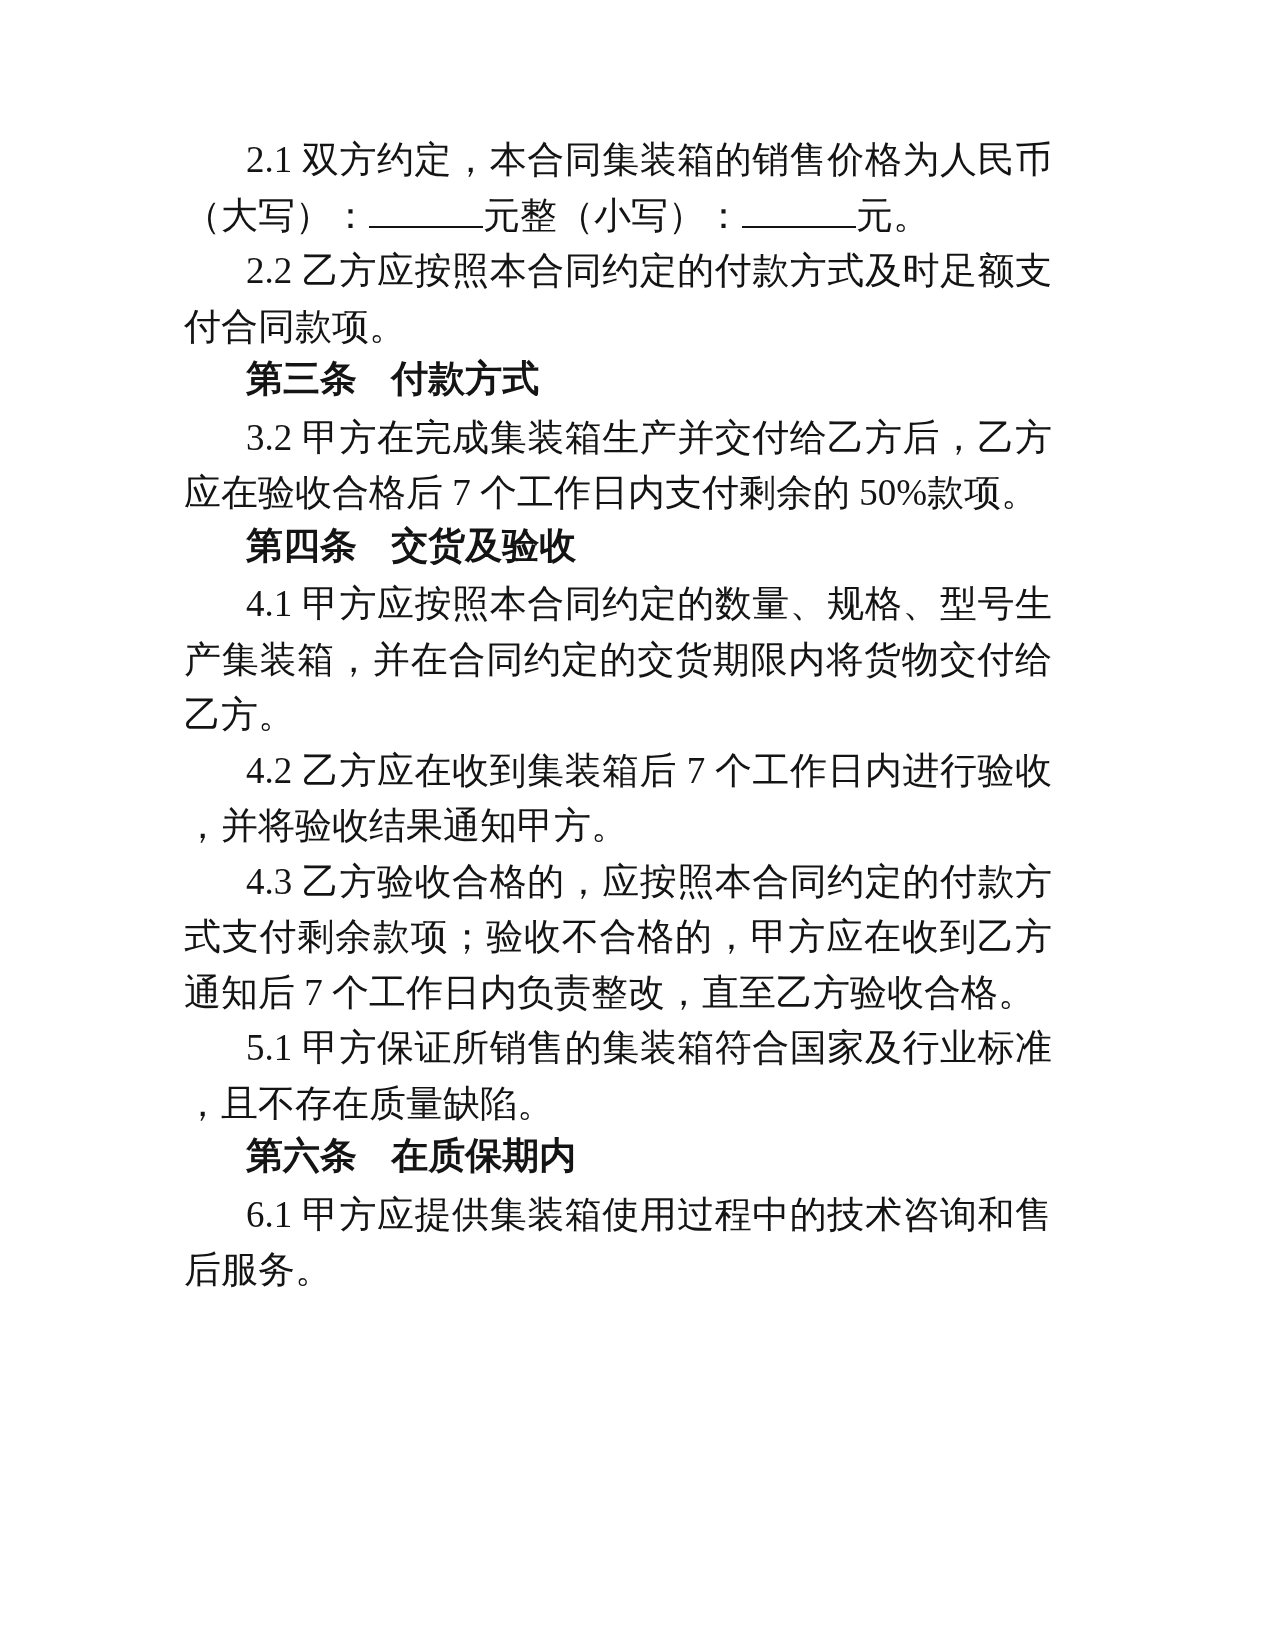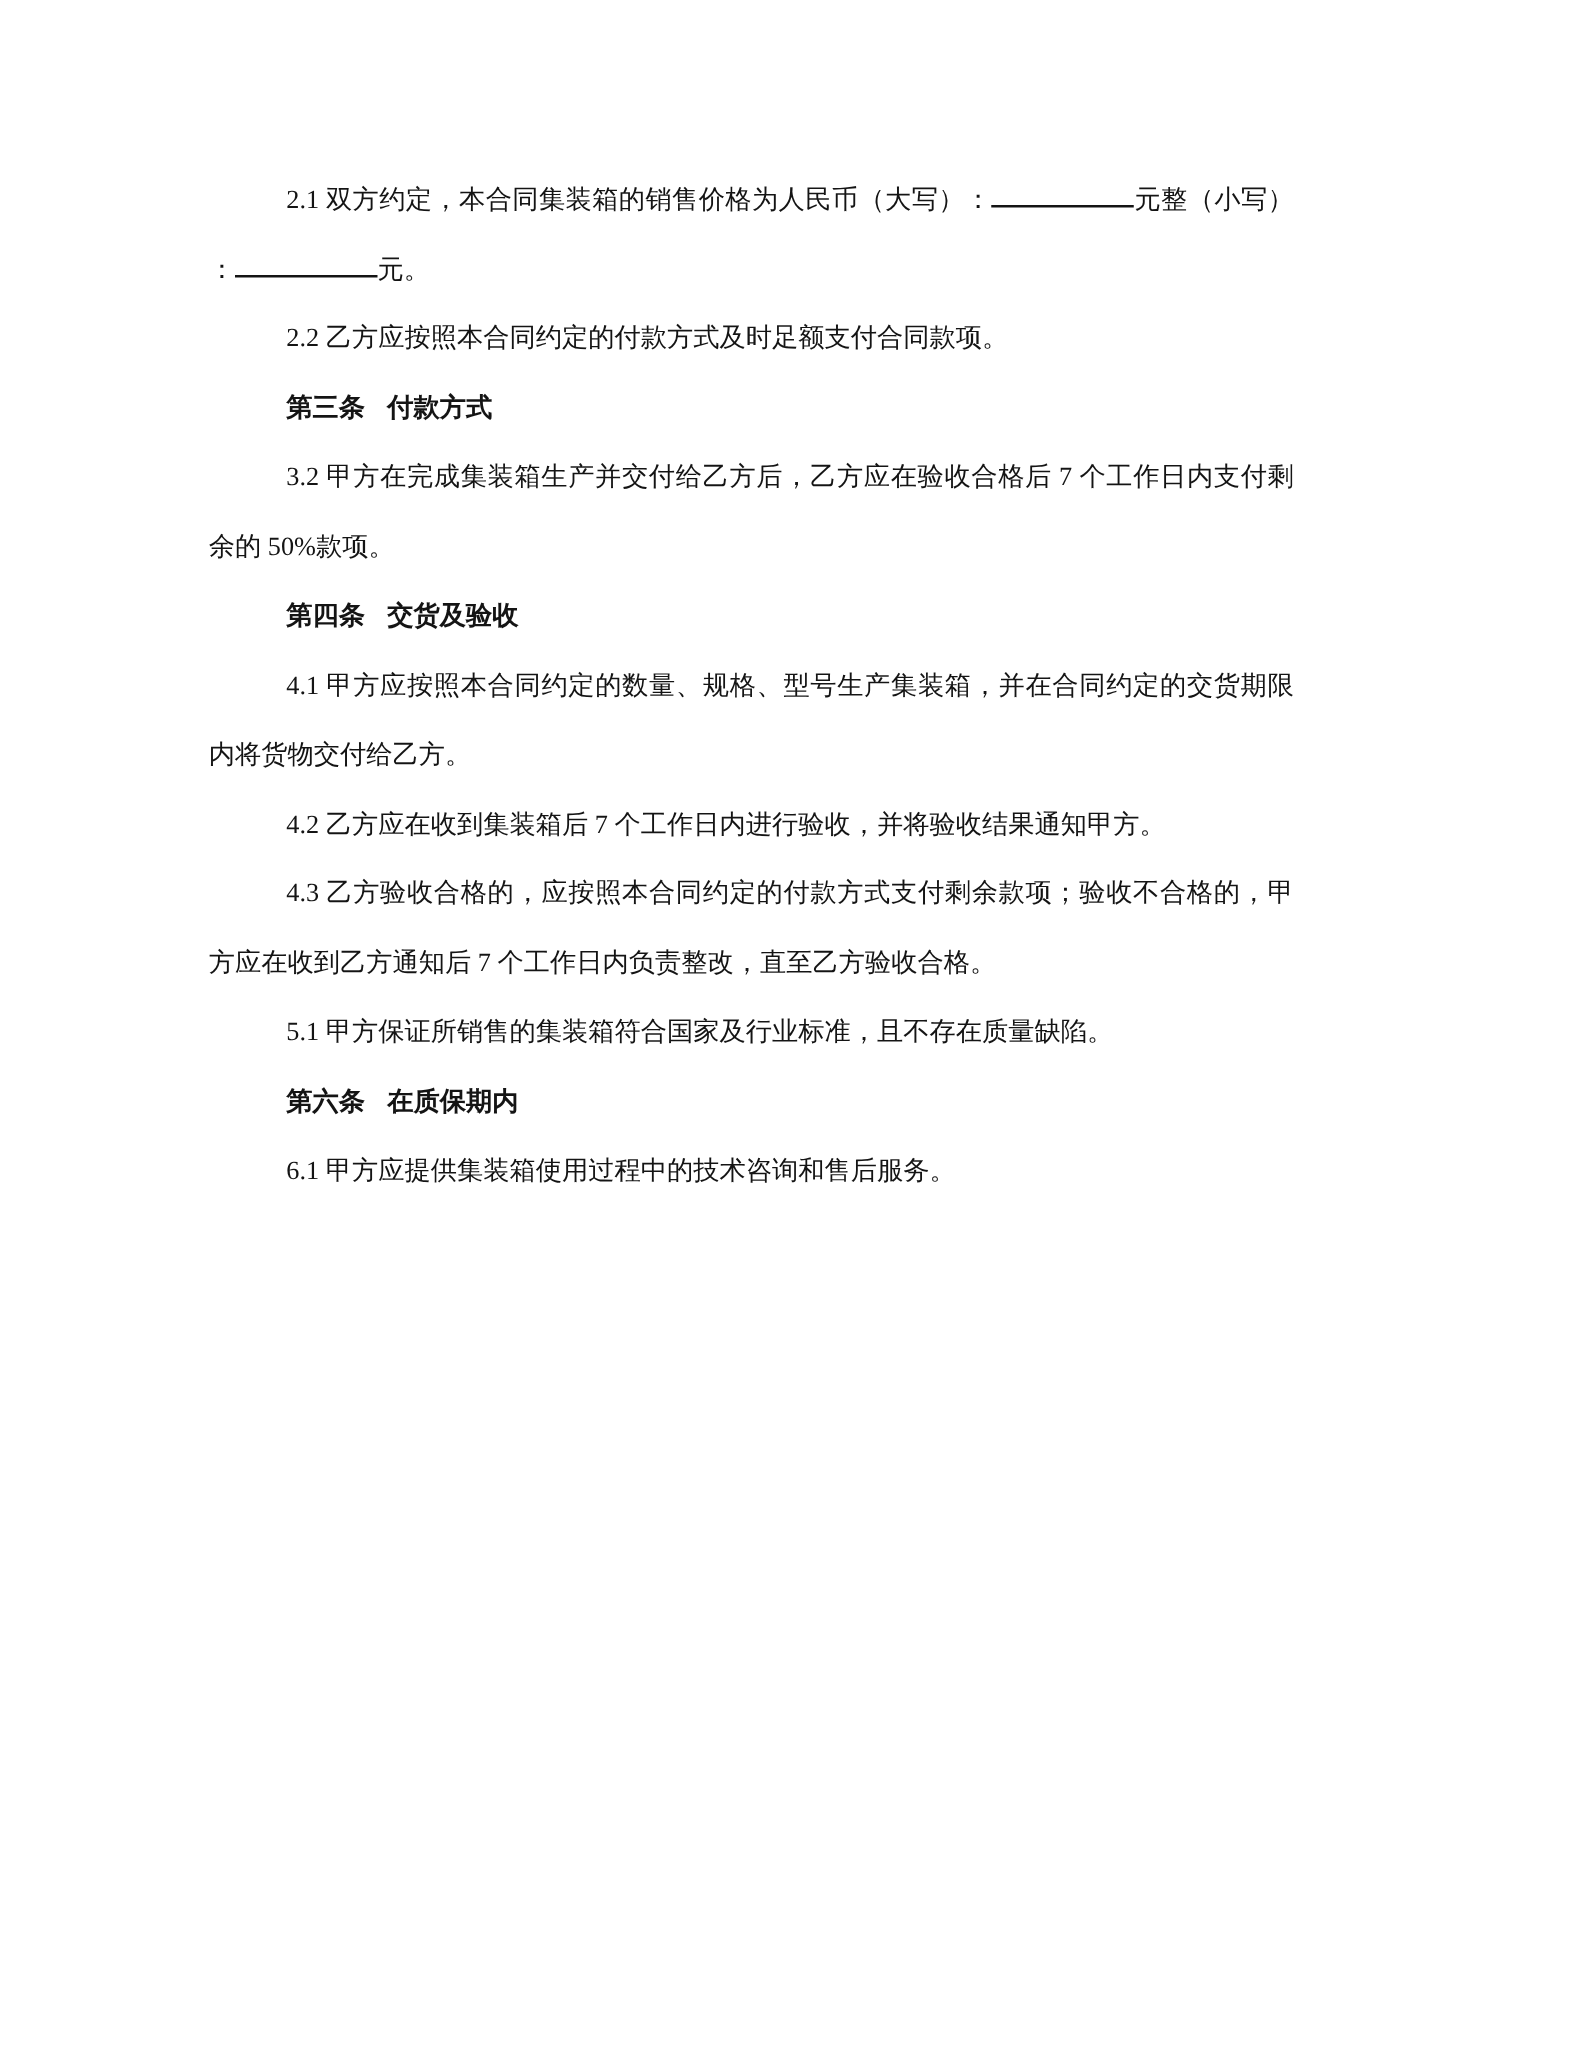--- a/index.html
+++ b/index.html
@@ -13,41 +13,41 @@
     height: 1650px;
     overflow: hidden;
   }
   .page {
     position: absolute;
     inset: 0;
     background: #ffffff;
   }
   .doc {
     position: absolute;
-    left: 167px;
+    left: 184px;
     top: 132px;
     width: 868px;
     font-family: "Liberation Serif", "DejaVu Serif", serif;
-    font-size: 21px;
+    font-size: 37px;
     line-height: 55.5px;
     color: #141414;
     text-align: justify;
   }
   .clause {
     margin: 0;
     text-indent: 62px;
     word-break: break-all;
     line-break: anywhere;
   }
   .heading {
     margin: 0;
     text-indent: 62px;
     font-weight: bold;
     word-spacing: 12px;
-    font-family: Liberation Sans, sans-serif;
+    font-family: Liberation Mono, monospace;
   }
   .blank {
     display: inline-block;
     width: 114px;
     height: 2px;
     border-bottom: 2px solid #141414;
   }
 </style>
 </head>
 <body>

